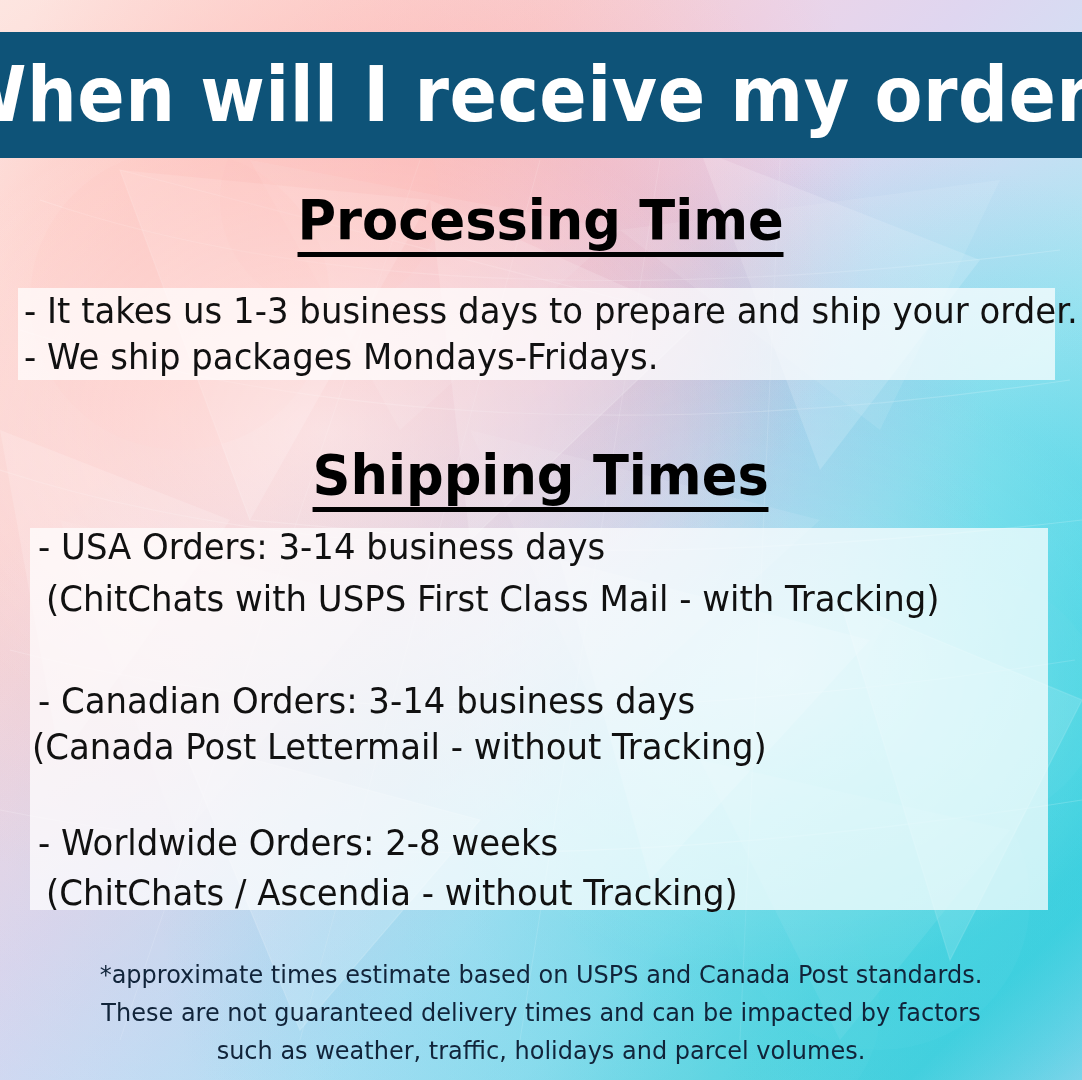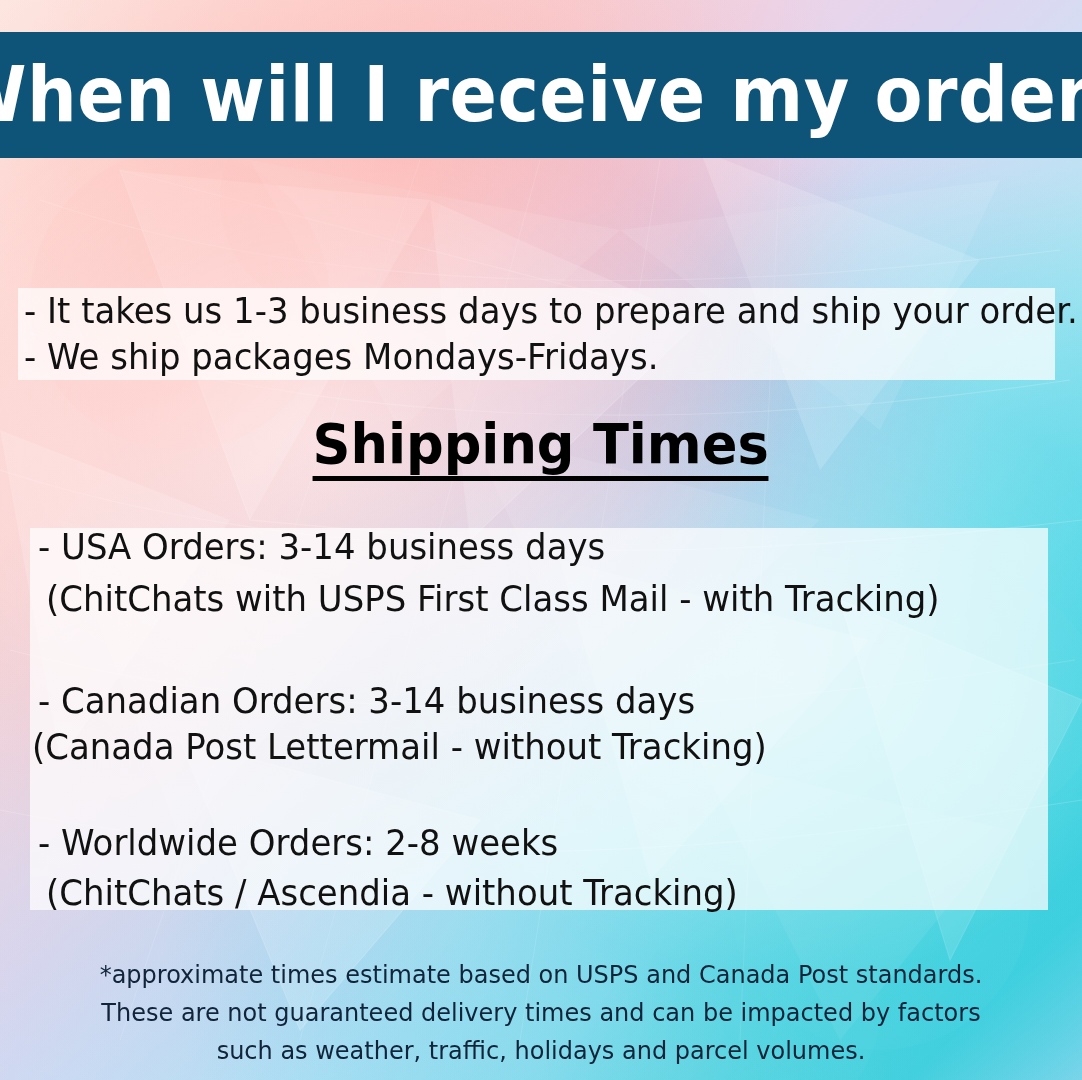--- a/index.html
+++ b/index.html
@@ -101,21 +101,21 @@
     line-height: 1;
     white-space: nowrap;
   }
   .section-heading span {
     display: inline-block;
     border-bottom: 5px solid #000000;
     padding-bottom: 4px;
     transform: scaleX(0.94);
   }
   #heading-processing { top: 192px; }
-  #heading-shipping   { top: 416px; }
+  #heading-shipping   { top: 447px; }
 
   .text-panel {
     position: absolute;
     background: rgba(255,255,255,0.72);
   }
 
   #panel-processing {
     left: 18px;
     top: 288px;
     width: 1037px;
@@ -220,20 +220,23 @@
     </svg>
   </div>
   <div class="bg-layer bg-veil"></div>
 
   <div class="banner">
     <div class="banner-title">When will I receive my order?</div>
   </div>
 
   <div class="content">
 
+    <div class="section-heading" id="heading-processing">
+      <span>Processing Time</span>
+    </div>
 
     <div class="text-panel" id="panel-processing"></div>
 
     <div class="body-line proc-line" id="proc-line-1">- It takes us 1-3 business days to prepare and ship your order.</div>
     <div class="body-line proc-line" id="proc-line-2">- We ship packages Mondays-Fridays.</div>
 
     <div class="section-heading" id="heading-shipping">
       <span>Shipping Times</span>
     </div>
 

